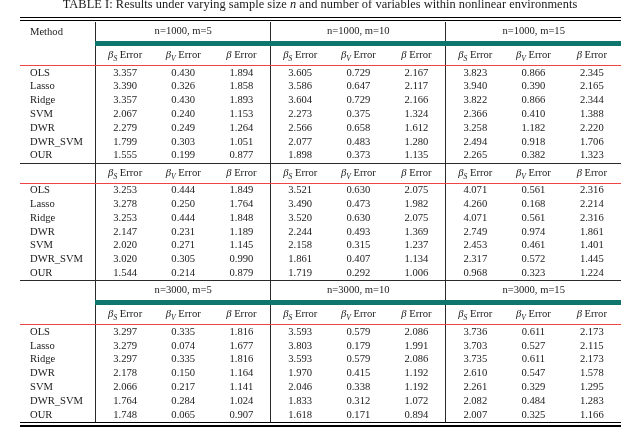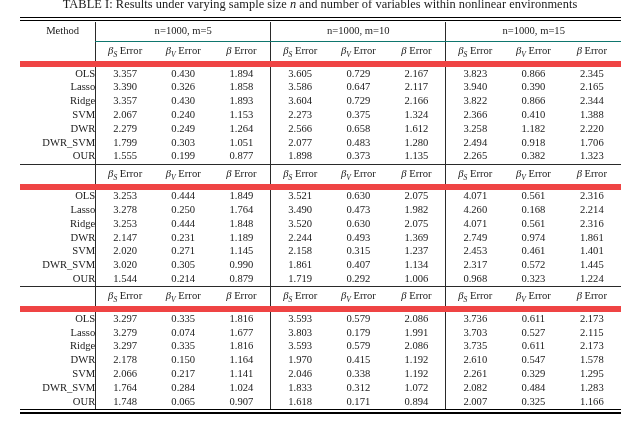--- a/index.html
+++ b/index.html
@@ -14,25 +14,25 @@
   .title-italic{font-style:italic;}
   .tbl-wrap{position:absolute;left:20px;top:17px;width:601px;}
   .toprule{height:2px;border-top:1.5px solid #000;border-bottom:1px solid #000;}
   .bottomrule{height:2px;border-top:1px solid #000;border-bottom:2px solid #000;margin-top:0px;}
   table{width:100%;border-collapse:collapse;table-layout:fixed;margin-top:1px;}
   col.c-method{width:12.6%;}
   col.c-val{width:9.711%;}
   td{padding:0;font-size:10.6px;line-height:1.0;height:13.8px;vertical-align:middle;
      overflow:hidden;white-space:nowrap;}
   .bandhead td{height:19px;text-align:center;}
-  .bandhead td.corner{text-align:center;padding-left:10px;font-family:Liberation Serif, serif;}
-  .subhead td{height:19px;text-align:center;border-bottom:6px solid #ef4444;}
+  .bandhead td.corner{text-align:left;padding-left:10px;font-family:Liberation Serif, serif;}
+  .subhead td{height:19px;text-align:center;border-bottom:1px solid #ef4444;}
   .group-start{border-left:1px solid #2a2a2a;}
-  .cmid{border-bottom:1px solid #0f766e;margin-top:17px;}
-  .method-cell{text-align:right;padding-left:10px;}
+  .cmid{border-bottom:5px solid #0f766e;margin-top:17px;}
+  .method-cell{text-align:left;padding-left:10px;}
   .val{text-align:center;}
   .band-end td{border-bottom:1px solid #2a2a2a;}
   .bold-val{font-weight:normal;}
   .bsym{font-style:italic;}
   sub.ssub{font-size:7.6px;font-style:italic;line-height:0;}
 </style>
 </head>
 <body>
 
 <div class="page-title">
@@ -246,20 +246,26 @@
           <td class="val group-start bold-val">1.544</td>
           <td class="val bold-val">0.214</td>
           <td class="val bold-val">0.879</td>
           <td class="val group-start bold-val">1.719</td>
           <td class="val bold-val">0.292</td>
           <td class="val bold-val">1.006</td>
           <td class="val group-start bold-val">0.968</td>
           <td class="val bold-val">0.323</td>
           <td class="val bold-val">1.224</td>
         </tr>
+        <tr class="bandhead">
+          <td class="corner"></td>
+          <td class="group-start cmid" colspan="3">n=3000, m=5</td>
+          <td class="group-start cmid" colspan="3">n=3000, m=10</td>
+          <td class="group-start cmid" colspan="3">n=3000, m=15</td>
+        </tr>
         <tr class="subhead">
           <td></td>
           <td class="group-start"><span class="bsym">β</span><sub class="ssub">S</sub>&nbsp;Error</td>
           <td><span class="bsym">β</span><sub class="ssub">V</sub>&nbsp;Error</td>
           <td><span class="bsym">β</span>&nbsp;Error</td>
           <td class="group-start"><span class="bsym">β</span><sub class="ssub">S</sub>&nbsp;Error</td>
           <td><span class="bsym">β</span><sub class="ssub">V</sub>&nbsp;Error</td>
           <td><span class="bsym">β</span>&nbsp;Error</td>
           <td class="group-start"><span class="bsym">β</span><sub class="ssub">S</sub>&nbsp;Error</td>
           <td><span class="bsym">β</span><sub class="ssub">V</sub>&nbsp;Error</td>

